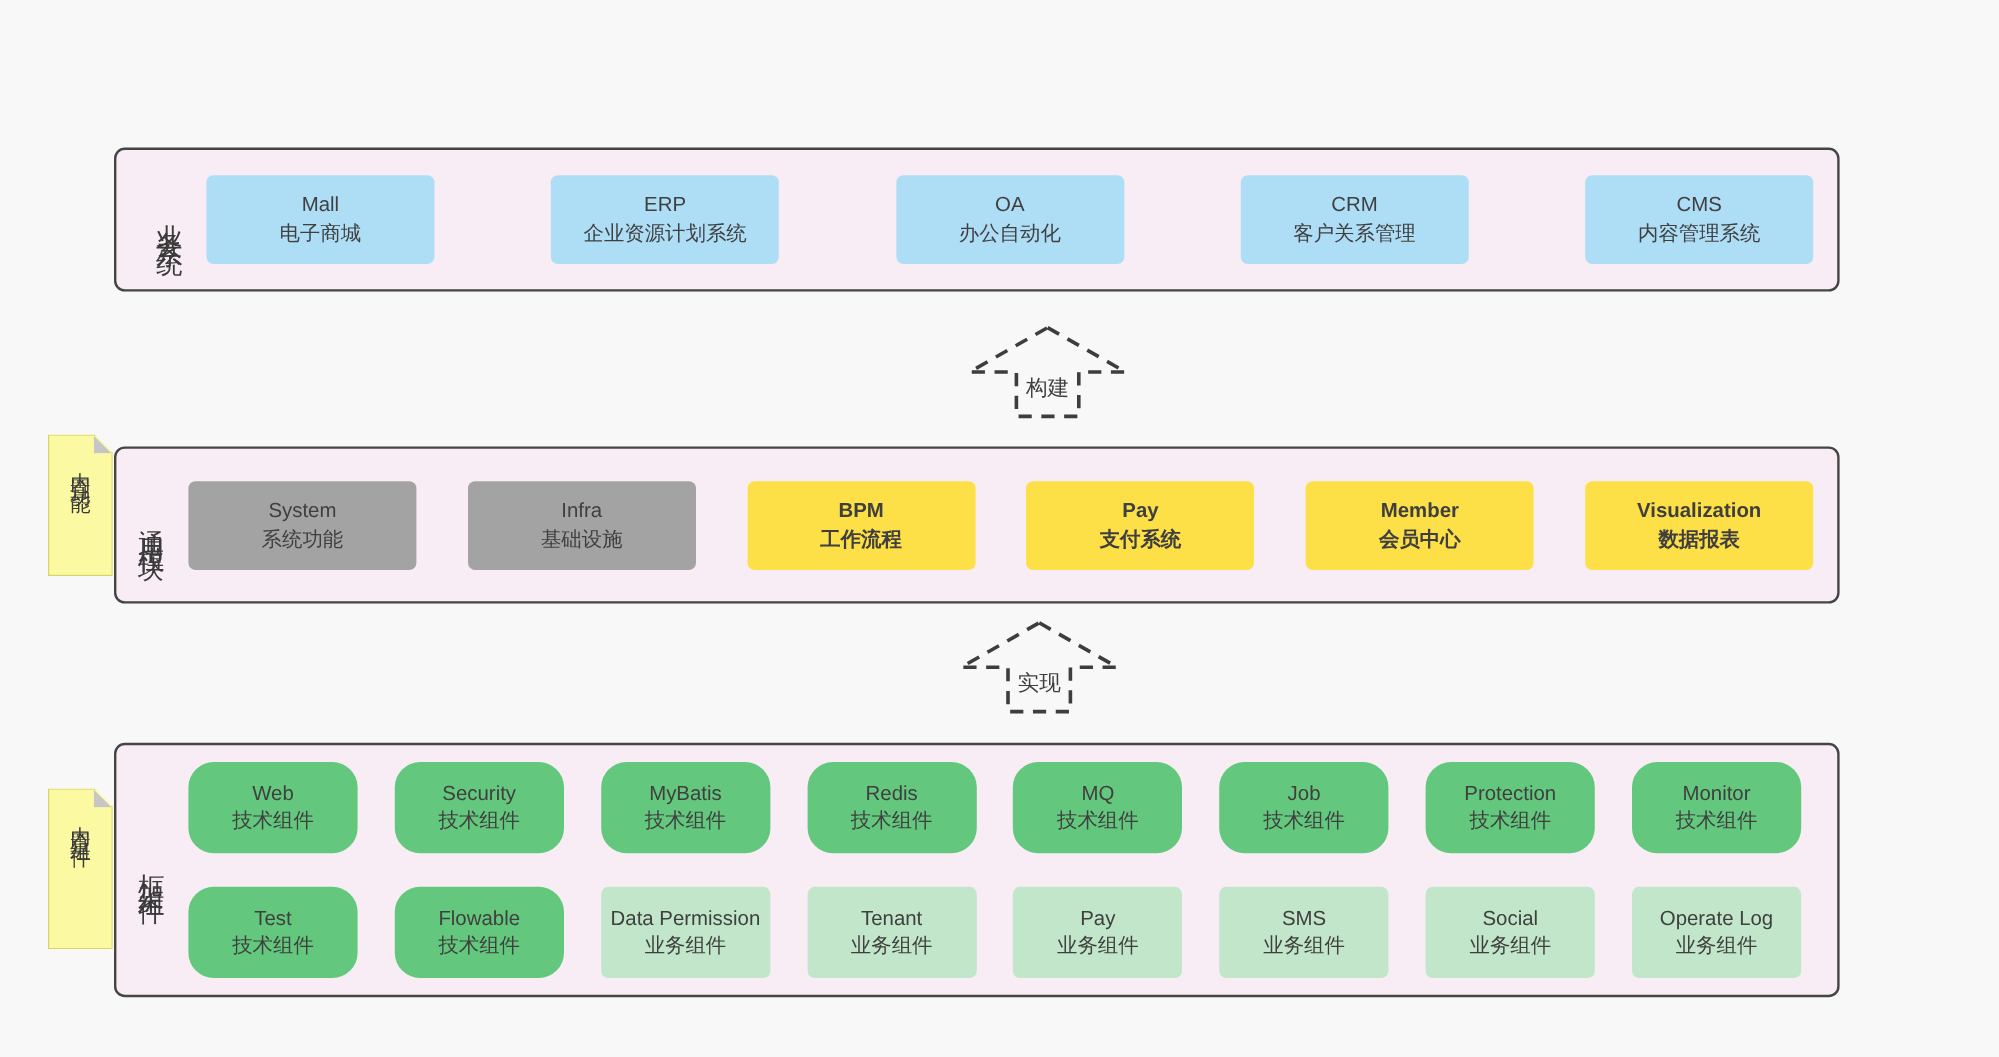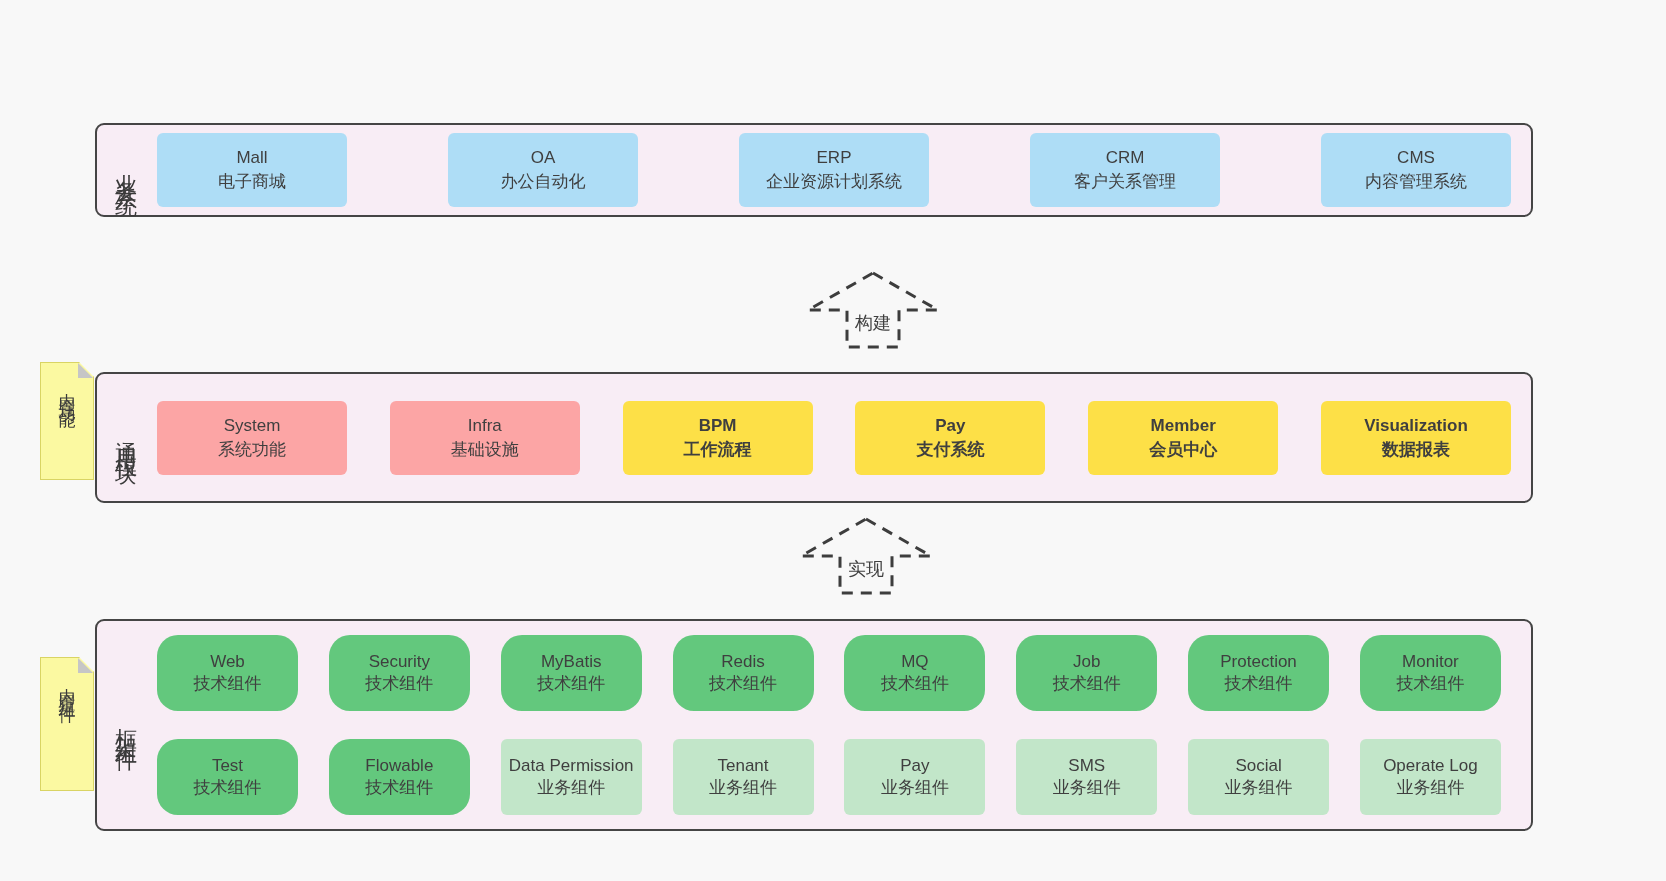--- a/index.html
+++ b/index.html
@@ -7,40 +7,40 @@
     width:1666px;height:881px;position:relative;overflow:hidden;
     background:#f8f8f8;
     font-family:"Liberation Sans","DejaVu Sans",sans-serif;
     color:#3f3f3f;
   }
   .section{
     position:absolute;left:95px;width:1438px;box-sizing:border-box;
     background:#f8edf5;border:2px solid #454545;border-radius:9px;
     display:flex;align-items:center;
   }
-  #sec-business{top:123px;height:94px;}
+  #sec-business{top:123px;height:120px;padding-left:15px;}
   #sec-modules{top:372px;height:131px;}
   #sec-framework{top:619px;height:212px;}
   .sec-label{
     margin-left:14px;width:30px;flex:0 0 auto;
     writing-mode:vertical-rl;text-orientation:upright;
     font-size:22px;letter-spacing:7px;color:#3a3a3a;line-height:30px;
   }
   .boxes{flex:1;display:flex;justify-content:space-between;align-items:center;margin:0 20px 0 16px;}
   .boxes-grid{flex:1;display:flex;flex-direction:column;gap:28px;margin:0 30px 0 16px;}
   .grid-row{display:flex;justify-content:space-between;align-items:center;}
   .box{
     box-sizing:border-box;border-radius:6px;
     display:flex;flex-direction:column;justify-content:center;align-items:center;
     text-align:center;padding:2px 6px;
   }
   .box-lg{width:190px;height:74px;font-size:17px;line-height:24px;}
   .box-sm{width:141px;height:76px;font-size:17px;line-height:22px;}
   .blue{background:#aeddf6;}
-  .red{background:#fca5a5;}
+  .red{background:#a3a3a3;}
   .pink{background:#fde047;font-weight:bold;}
   .green-dark{background:#63c87d;border-radius:21px;}
   .green-light{background:#c2e6c9;}
   .bn,.bs{width:100%;}
   .note{
     position:absolute;left:40px;width:54px;box-sizing:border-box;z-index:3;
     background:#fbf9a1;border:1px solid #d9d464;
     clip-path:polygon(0 0,calc(100% - 15px) 0,100% 15px,100% 100%,0 100%);
     display:flex;justify-content:center;
   }
@@ -65,26 +65,26 @@
 <body>
 
 <div class="section" id="sec-business">
   <div class="sec-label">业务系统</div>
   <div class="boxes">
     <div class="box box-lg blue">
       <div class="bn">Mall</div>
       <div class="bs">电子商城</div>
     </div>
     <div class="box box-lg blue">
+      <div class="bn">ERP</div>
+      <div class="bs">企业资源计划系统</div>
+    </div>
+    <div class="box box-lg blue">
       <div class="bn">OA</div>
       <div class="bs">办公自动化</div>
-    </div>
-    <div class="box box-lg blue">
-      <div class="bn">ERP</div>
-      <div class="bs">企业资源计划系统</div>
     </div>
     <div class="box box-lg blue">
       <div class="bn">CRM</div>
       <div class="bs">客户关系管理</div>
     </div>
     <div class="box box-lg blue">
       <div class="bn">CMS</div>
       <div class="bs">内容管理系统</div>
     </div>
   </div>

